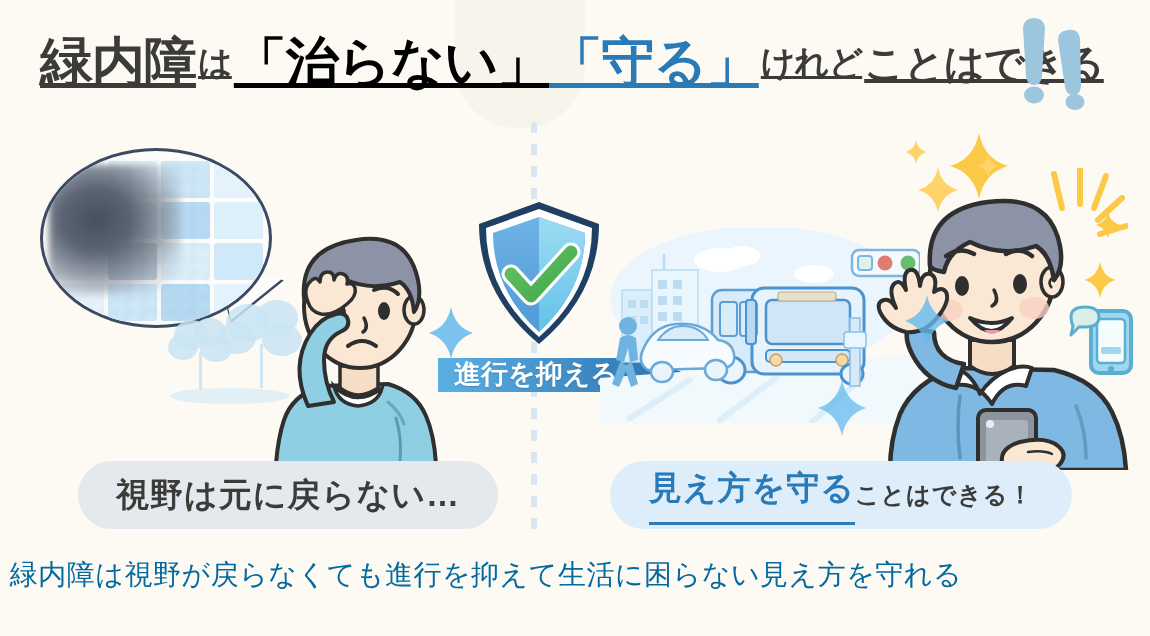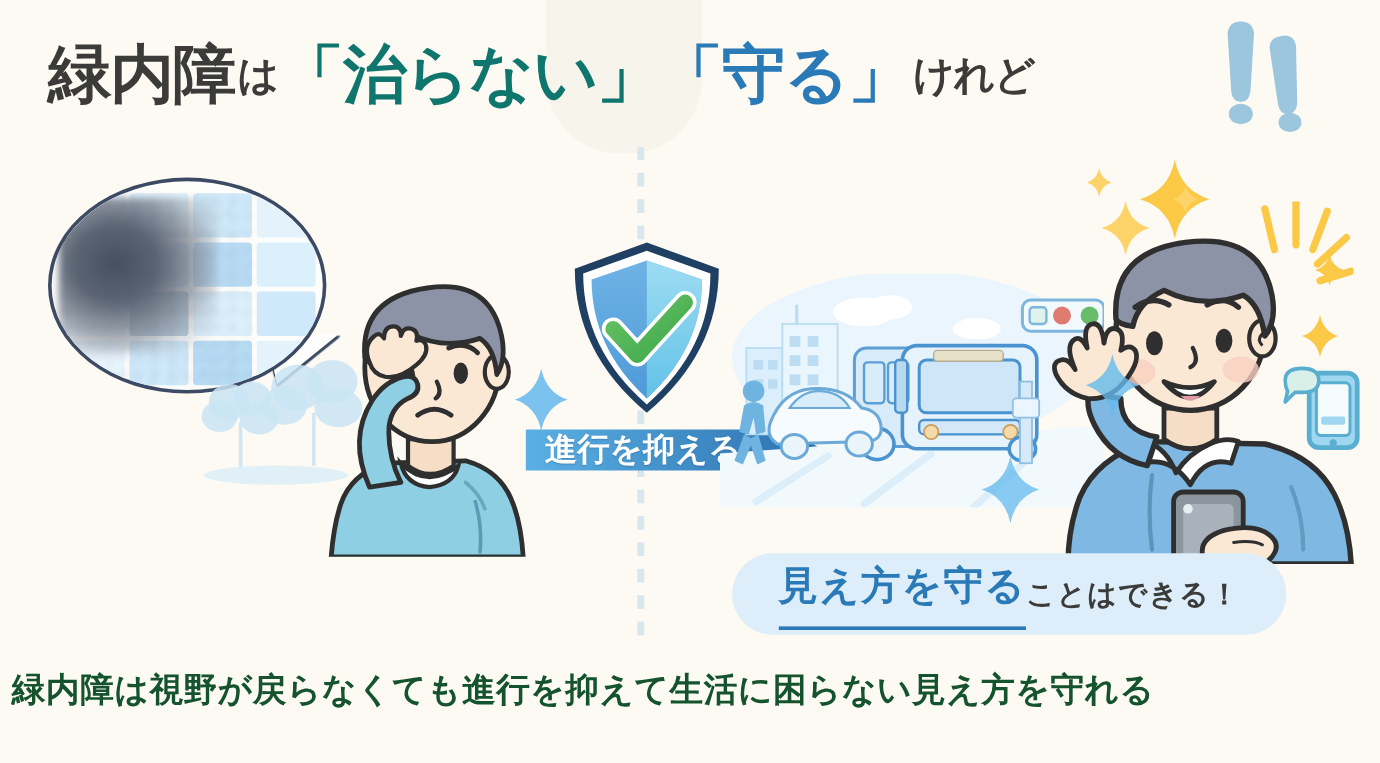--- a/index.html
+++ b/index.html
@@ -37,24 +37,24 @@
   }
 
   
   .headline {
     position: absolute;
     left: 40px; top: 24px;
     width: 1070px; height: 78px;
     display: flex; align-items: center;
     white-space: nowrap;
   }
-  .hl { font-weight: 700; letter-spacing: -1px; }
+  .hl { font-weight: 700; letter-spacing: -1px; text-decoration: underline; }
   .hl-big   { font-size: 53px; color: #3b3b39; }
   .hl-sm    { font-size: 34px; color: #3b3b39; padding: 0 2px; }
-  .hl-red   { font-size: 53px; color: #0f766e; }
+  .hl-red   { font-size: 53px; color: #000000; }
   .hl-blue  { font-size: 53px; color: #2b7ab8; }
   .hl-tail  { font-size: 40px; color: #3b3b39; }
   .bangs {
     position: absolute; left: 1012px; top: 10px;
     width: 96px; height: 100px;
   }
 
   
   .bubble {
     position: absolute; left: 40px; top: 148px;
@@ -153,40 +153,41 @@
   .pill-right .hi {
     font-size: 33px; font-weight: 700; color: #2b7ab8;
     border-bottom: 3px solid #2b7ab8; letter-spacing: 1px; padding-bottom: 11px;
   }
   .pill-right .rest { font-size: 24px; font-weight: 700; color: #3b3b39; letter-spacing: 1px; }
 
   
   .summary {
     position: absolute; left: 0; top: 556px; width: 972px;
     text-align: center;
-    font-size: 28px; font-weight: 700; color: #14532d;
+    font-size: 28px; font-weight: 400; color: #0369a1;
     letter-spacing: 0.5px;
   }
 
   
   .spark { position: absolute; }
 </style>
 </head>
 <body style="background: rgb(253, 250, 243);">
 
 <div id="stage" style="background: rgb(253, 250, 243);">
 
   <div class="title-blob"></div>
 
   <div class="headline">
     <span class="hl hl-big">緑内障</span>
     <span class="hl hl-sm">は</span>
     <span class="hl hl-red">「治らない」</span>
     <span class="hl hl-blue">「守る」</span>
     <span class="hl hl-sm">けれど</span>
+    <span class="hl hl-tail">ことはできる</span>
   </div>
 
   <svg class="bangs" viewBox="0 0 96 100">
     <path d="M22 8 q10 0 11 10 l-3 48 q-1 9 -8 9 q-7 0 -8 -9 l-3 -48 q1 -10 11 -10z" fill="#9cc5de"></path>
     <ellipse cx="22" cy="85" rx="10" ry="8.5" fill="#9cc5de"></ellipse>
     <path d="M56 20 q10 -2 12 8 l1 47 q0 9 -7 10 q-7 1 -9 -8 l-7 -47 q0 -9 10 -10z" fill="#9cc5de"></path>
     <ellipse cx="63" cy="92" rx="9.5" ry="8" fill="#9cc5de"></ellipse>
   </svg>
 
   <div class="divider"></div>
@@ -457,20 +458,23 @@
   </svg>
 
   <svg class="spark" style="left:1063px; top:303px; width:76px; height:80px;" viewBox="0 0 76 80">
     <rect x="28" y="8" width="40" height="62" rx="8" fill="#9ed7ef" stroke="#5aaed0" stroke-width="4"></rect>
     <rect x="34" y="16" width="28" height="44" rx="4" fill="#f4fcfe" stroke="#5aaed0" stroke-width="2.5"></rect>
     <rect x="38" y="44" width="20" height="7" rx="2" fill="#9ed7ef"></rect>
     <circle cx="48" cy="66" r="3" fill="#5aaed0"></circle>
     <path d="M8 14 q0 -10 14 -10 q14 0 14 10 q0 10 -14 10 l-6 0 l-8 8 l2 -9 q-2 -4 -2 -9z" fill="#d8f0e8" stroke="#5aaed0" stroke-width="3" stroke-linejoin="round"></path>
   </svg>
 
+  <div class="pill pill-left">
+    <span>視野は元に戻らない…</span>
+  </div>
 
   <div class="pill pill-right">
     <span class="hi">見え方を守る</span>
     <span class="rest">ことはできる！</span>
   </div>
 
   <div class="summary">緑内障は視野が戻らなくても進行を抑えて生活に困らない見え方を守れる</div>
 
 </div>
 

